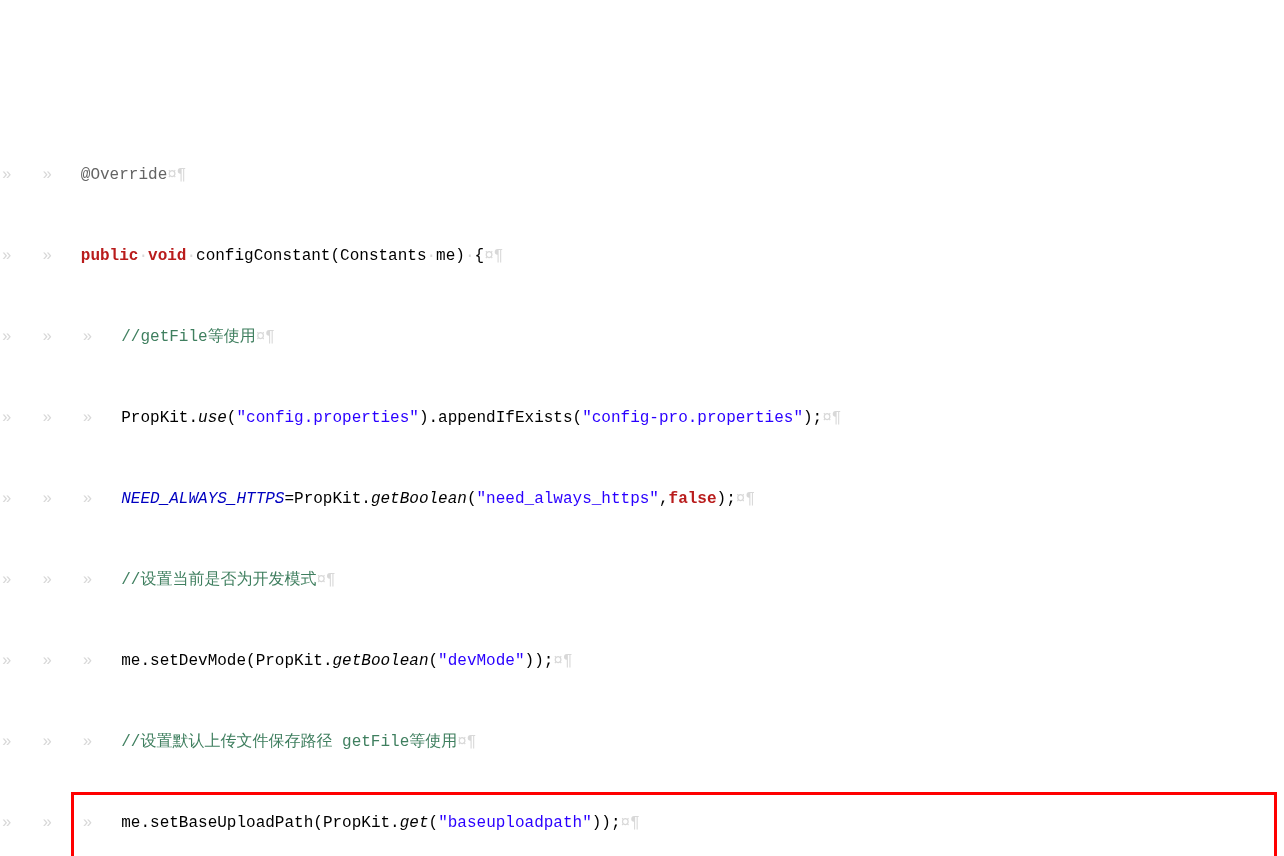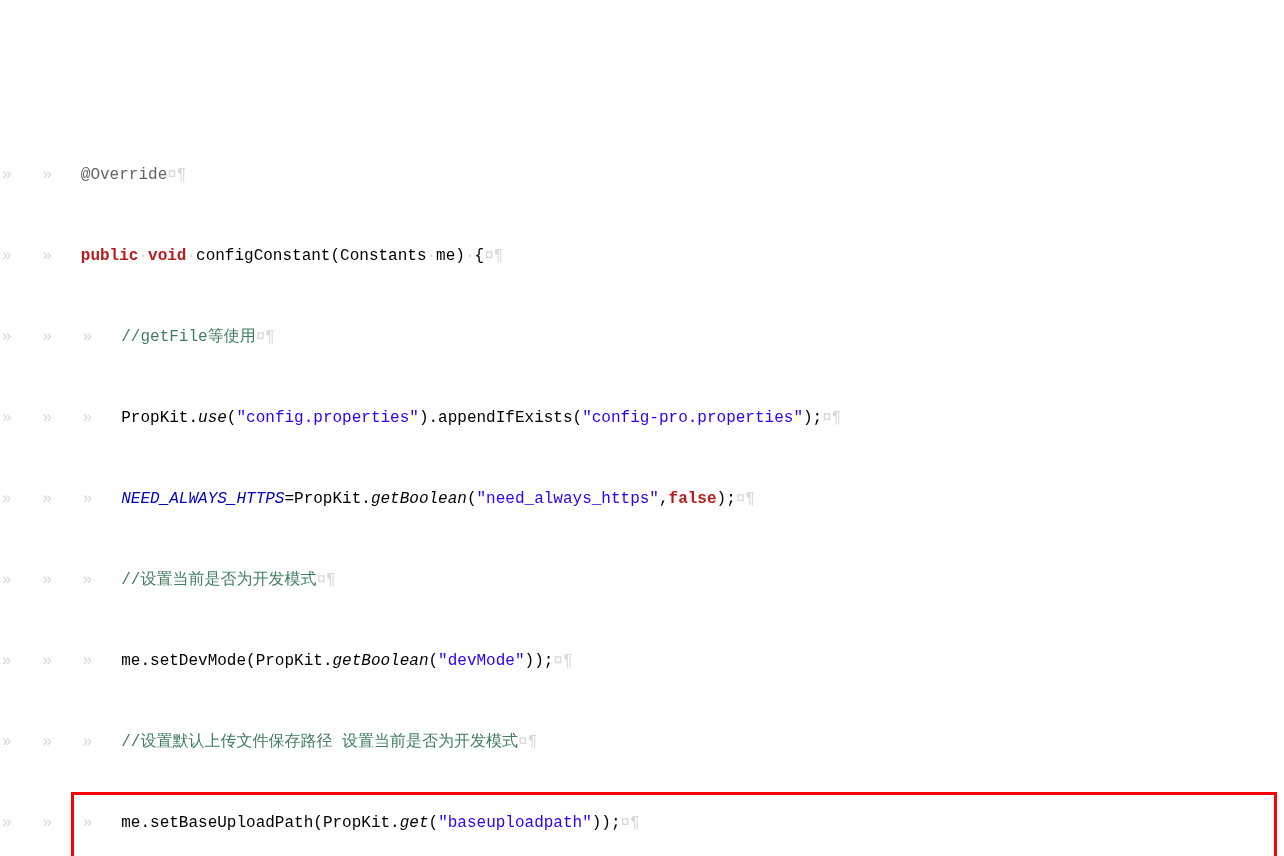--- a/index.html
+++ b/index.html
@@ -60,21 +60,21 @@
 <div class="line"><span class="ws"><span class="tab">»   </span><span class="tab">»   </span><span class="tab">»   </span></span><span class="com">//getFile等使用</span><span class="eol">¤¶</span></div>
 
 <div class="line"><span class="ws"><span class="tab">»   </span><span class="tab">»   </span><span class="tab">»   </span></span><span class="code">PropKit</span><span class="code">.</span><span class="static-it code">use</span><span class="code">(</span><span class="str">"config.properties"</span><span class="code">).</span><span class="code">appendIfExists</span><span class="code">(</span><span class="str">"config-pro.properties"</span><span class="code">)</span><span class="code">;</span><span class="eol">¤¶</span></div>
 
 <div class="line"><span class="ws"><span class="tab">»   </span><span class="tab">»   </span><span class="tab">»   </span></span><span class="const-it">NEED_ALWAYS_HTTPS</span><span class="code">=</span><span class="code">PropKit</span><span class="code">.</span><span class="static-it code">getBoolean</span><span class="code">(</span><span class="str">"need_always_https"</span><span class="code">,</span><span class="kw">false</span><span class="code">)</span><span class="code">;</span><span class="eol">¤¶</span></div>
 
 <div class="line"><span class="ws"><span class="tab">»   </span><span class="tab">»   </span><span class="tab">»   </span></span><span class="com">//设置当前是否为开发模式</span><span class="eol">¤¶</span></div>
 
 <div class="line"><span class="ws"><span class="tab">»   </span><span class="tab">»   </span><span class="tab">»   </span></span><span class="code">me</span><span class="code">.</span><span class="code">setDevMode</span><span class="code">(</span><span class="code">PropKit</span><span class="code">.</span><span class="static-it code">getBoolean</span><span class="code">(</span><span class="str">"devMode"</span><span class="code">))</span><span class="code">;</span><span class="eol">¤¶</span></div>
 
-<div class="line"><span class="ws"><span class="tab">»   </span><span class="tab">»   </span><span class="tab">»   </span></span><span class="com">//设置默认上传文件保存路径 设置当前是否为开发模式</span><span class="eol">¤¶</span></div>
+<div class="line"><span class="ws"><span class="tab">»   </span><span class="tab">»   </span><span class="tab">»   </span></span><span class="com">//设置默认上传文件保存路径 getFile等使用</span><span class="eol">¤¶</span></div>
 
 <div class="line"><span class="ws"><span class="tab">»   </span><span class="tab">»   </span><span class="tab">»   </span></span><span class="code">me</span><span class="code">.</span><span class="code">setBaseUploadPath</span><span class="code">(</span><span class="code">PropKit</span><span class="code">.</span><span class="static-it code">get</span><span class="code">(</span><span class="str">"baseuploadpath"</span><span class="code">))</span><span class="code">;</span><span class="eol">¤¶</span></div>
 
 
 
 
 
 
 
 

